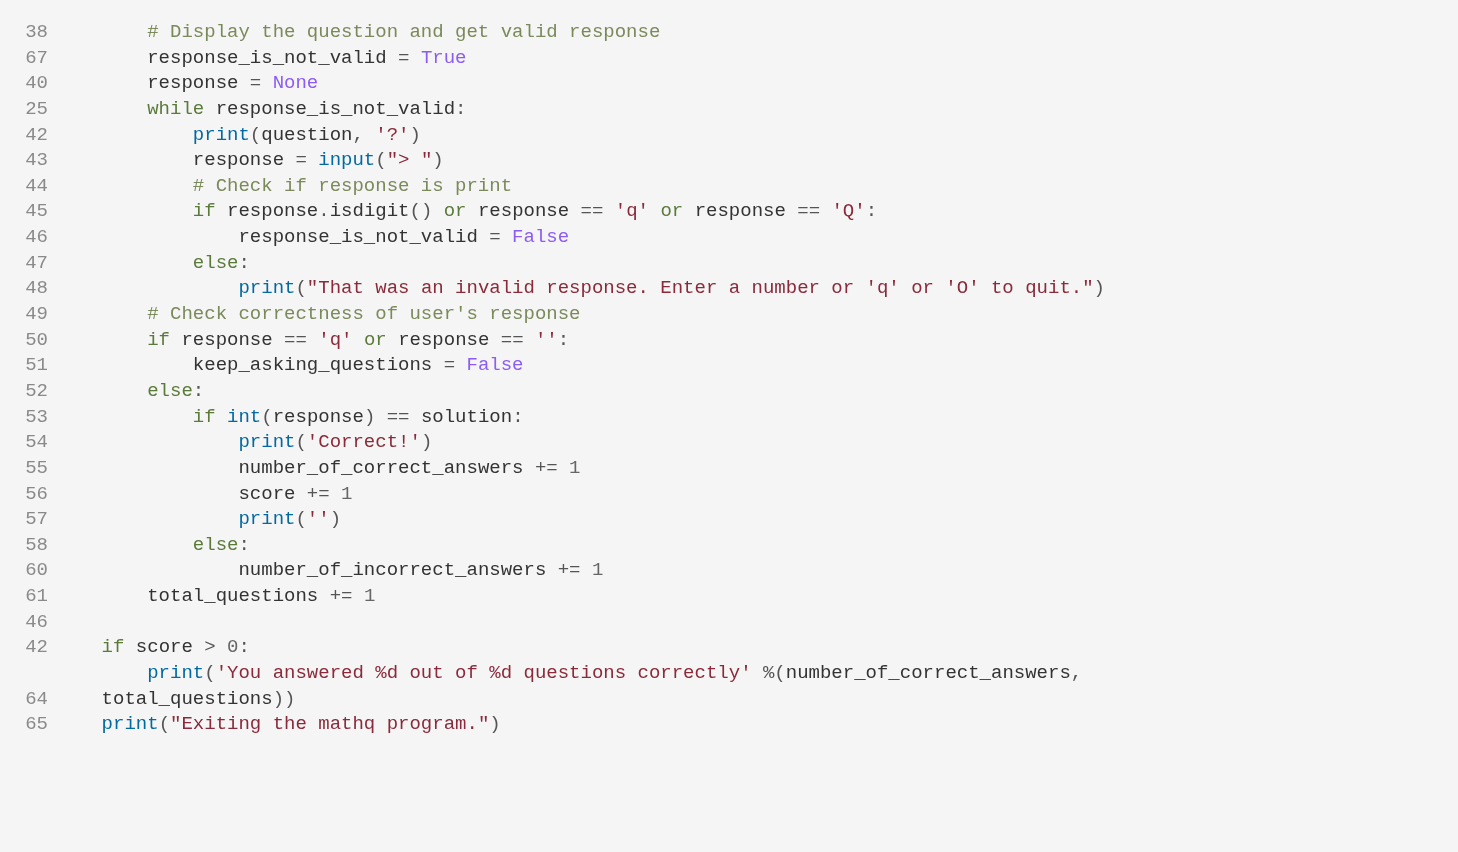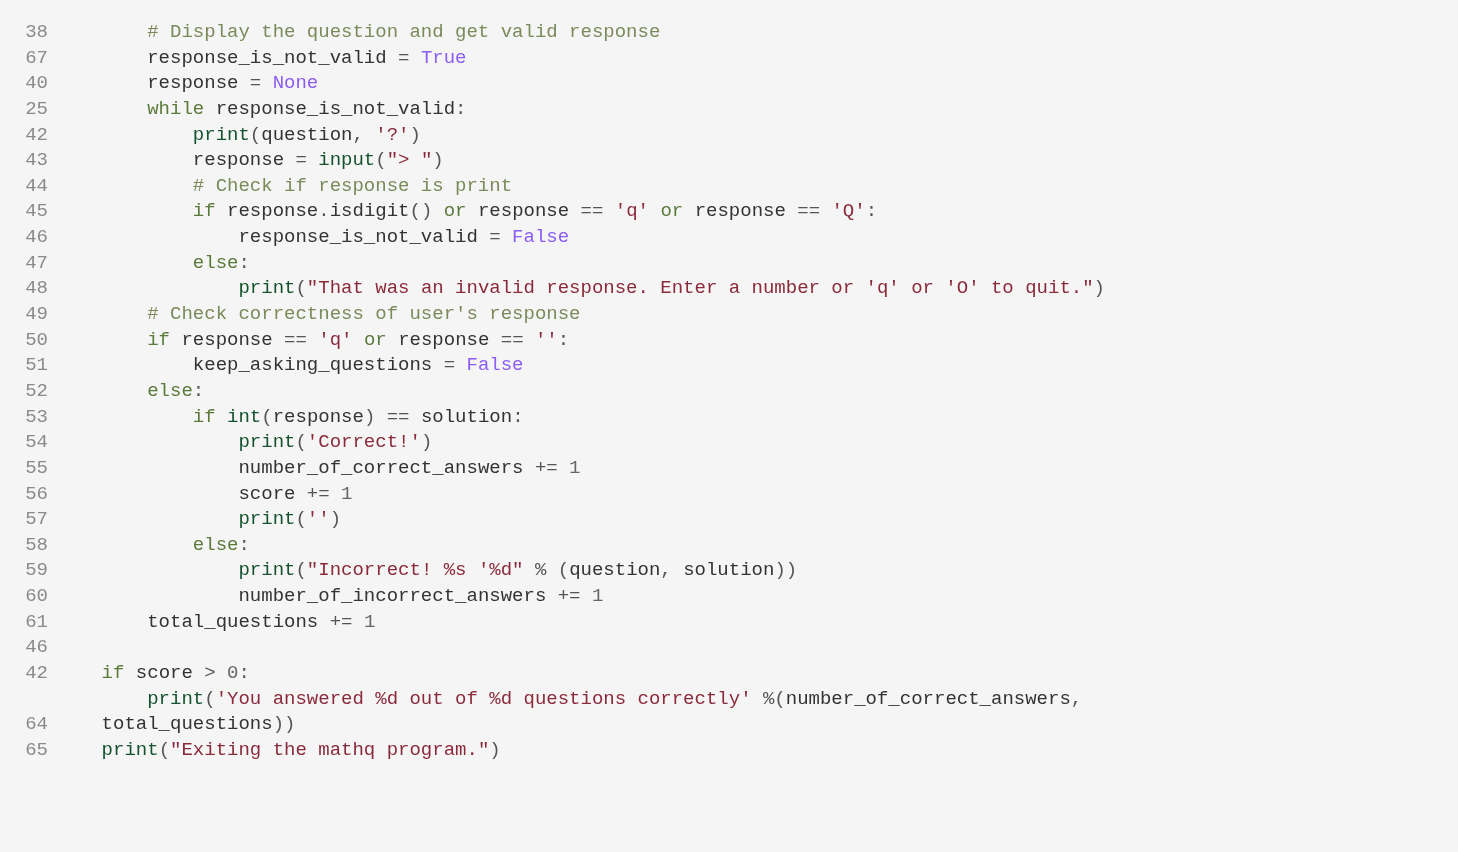--- a/index.html
+++ b/index.html
@@ -25,21 +25,21 @@
     user-select: none;
     flex-shrink: 0;
   }
   .code {
     flex: 1;
     color: #333;
     font-family: Liberation Mono, monospace;
   }
   .c-comment { color: #7a8a5a; }
   .c-keyword { color: #5a7a3a; font-weight: normal; }
-  .c-builtin { color: #14532d; }
+  .c-builtin { color: #0369a1; }
   .c-string  { color: #8a2a3a; }
   .c-number  { color: #666; }
   .c-bool    { color: #8b5cf6; }
   .c-op      { color: #555; }
   .c-name    { color: #333; }
 </style>
 </head>
 <body>
 
 <div class="code-container">
@@ -57,21 +57,20 @@
     <div class="line"><span class="lineno">49</span><span class="code"><span>        </span><span class="c-comment"># Check correctness of user's response</span></span></div>
     <div class="line"><span class="lineno">50</span><span class="code"><span>        </span><span class="c-keyword">if</span><span> </span><span class="c-name">response </span><span class="c-op">== </span><span class="c-string">'q'</span><span> </span><span class="c-keyword">or</span><span> </span><span class="c-name">response </span><span class="c-op">== </span><span class="c-string">''</span><span class="c-op">:</span></span></div>
     <div class="line"><span class="lineno">51</span><span class="code"><span>            </span><span class="c-name">keep_asking_questions </span><span class="c-op">= </span><span class="c-bool">False</span></span></div>
     <div class="line"><span class="lineno">52</span><span class="code"><span>        </span><span class="c-keyword">else</span><span class="c-op">:</span></span></div>
     <div class="line"><span class="lineno">53</span><span class="code"><span>            </span><span class="c-keyword">if</span><span> </span><span class="c-builtin">int</span><span class="c-op">(</span><span class="c-name">response</span><span class="c-op">) == </span><span class="c-name">solution</span><span class="c-op">:</span></span></div>
     <div class="line"><span class="lineno">54</span><span class="code"><span>                </span><span class="c-builtin">print</span><span class="c-op">(</span><span class="c-string">'Correct!'</span><span class="c-op">)</span></span></div>
     <div class="line"><span class="lineno">55</span><span class="code"><span>                </span><span class="c-name">number_of_correct_answers </span><span class="c-op">+= </span><span class="c-number">1</span></span></div>
     <div class="line"><span class="lineno">56</span><span class="code"><span>                </span><span class="c-name">score </span><span class="c-op">+= </span><span class="c-number">1</span></span></div>
     <div class="line"><span class="lineno">57</span><span class="code"><span>                </span><span class="c-builtin">print</span><span class="c-op">(</span><span class="c-string">''</span><span class="c-op">)</span></span></div>
     <div class="line"><span class="lineno">58</span><span class="code"><span>            </span><span class="c-keyword">else</span><span class="c-op">:</span></span></div>
-    <div class="line"><span class="lineno">59</span><span class="code"><span>                </span><span class="c-builtin">print</span><span class="c-op">(</span><span class="c-string">"Incorrect! %s '%d"</span><span> </span><span class="c-op">% (</span><span class="c-name">question</span><span class="c-op">, </span><span class="c-name">solution</span><span class="c-op">))</span></span></div>
     <div class="line"><span class="lineno">60</span><span class="code"><span>                </span><span class="c-name">number_of_incorrect_answers </span><span class="c-op">+= </span><span class="c-number">1</span></span></div>
     <div class="line"><span class="lineno">61</span><span class="code"><span>        </span><span class="c-name">total_questions </span><span class="c-op">+= </span><span class="c-number">1</span></span></div>
     <div class="line"><span class="lineno">46</span><span class="code"><span></span></span></div>
     <div class="line"><span class="lineno">42</span><span class="code"><span>    </span><span class="c-keyword">if</span><span> </span><span class="c-name">score </span><span class="c-op">&gt; </span><span class="c-number">0</span><span class="c-op">:</span></span></div>
     <div class="line"><span class="lineno"></span><span class="code"><span>        </span><span class="c-builtin">print</span><span class="c-op">(</span><span class="c-string">'You answered %d out of %d questions correctly'</span><span> </span><span class="c-op">%(</span><span class="c-name">number_of_correct_answers</span><span class="c-op">, </span></span></div>
     <div class="line"><span class="lineno">64</span><span class="code"><span>    </span><span class="c-name">total_questions</span><span class="c-op">))</span></span></div>
     <div class="line"><span class="lineno">65</span><span class="code"><span>    </span><span class="c-builtin">print</span><span class="c-op">(</span><span class="c-string">"Exiting the mathq program."</span><span class="c-op">)</span></span></div>
   </div>
 
 </body></html>

